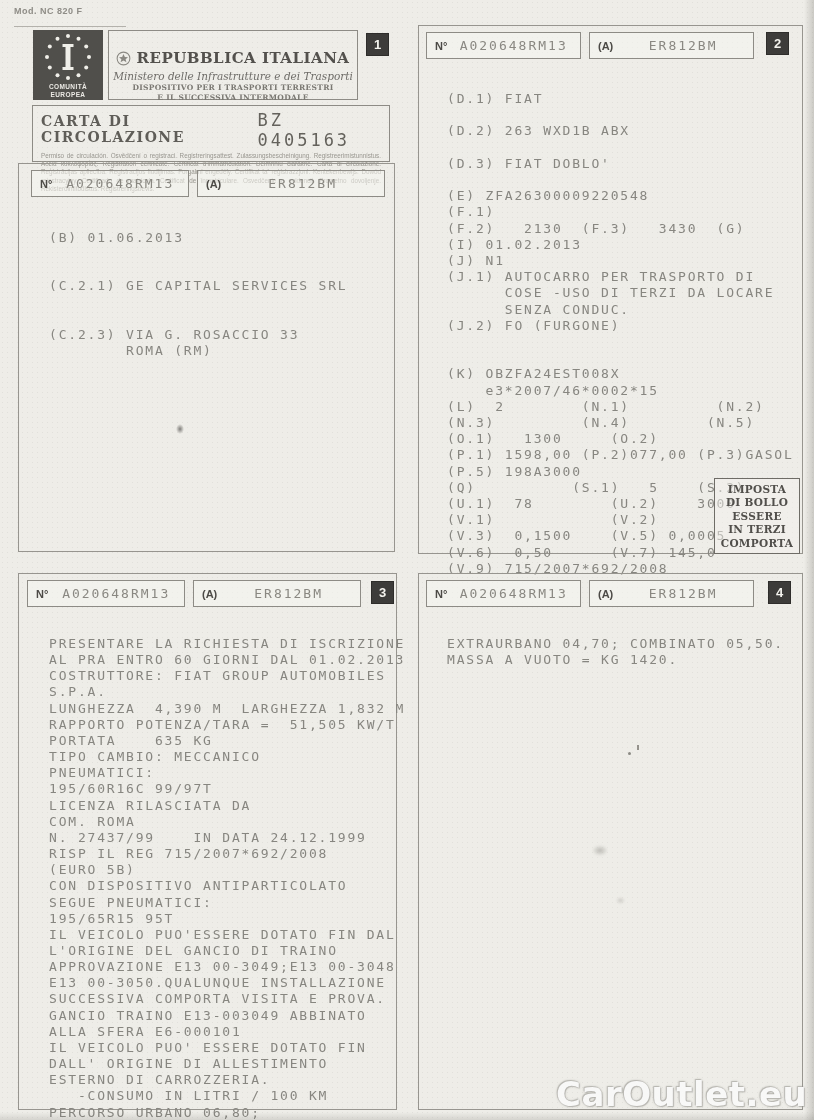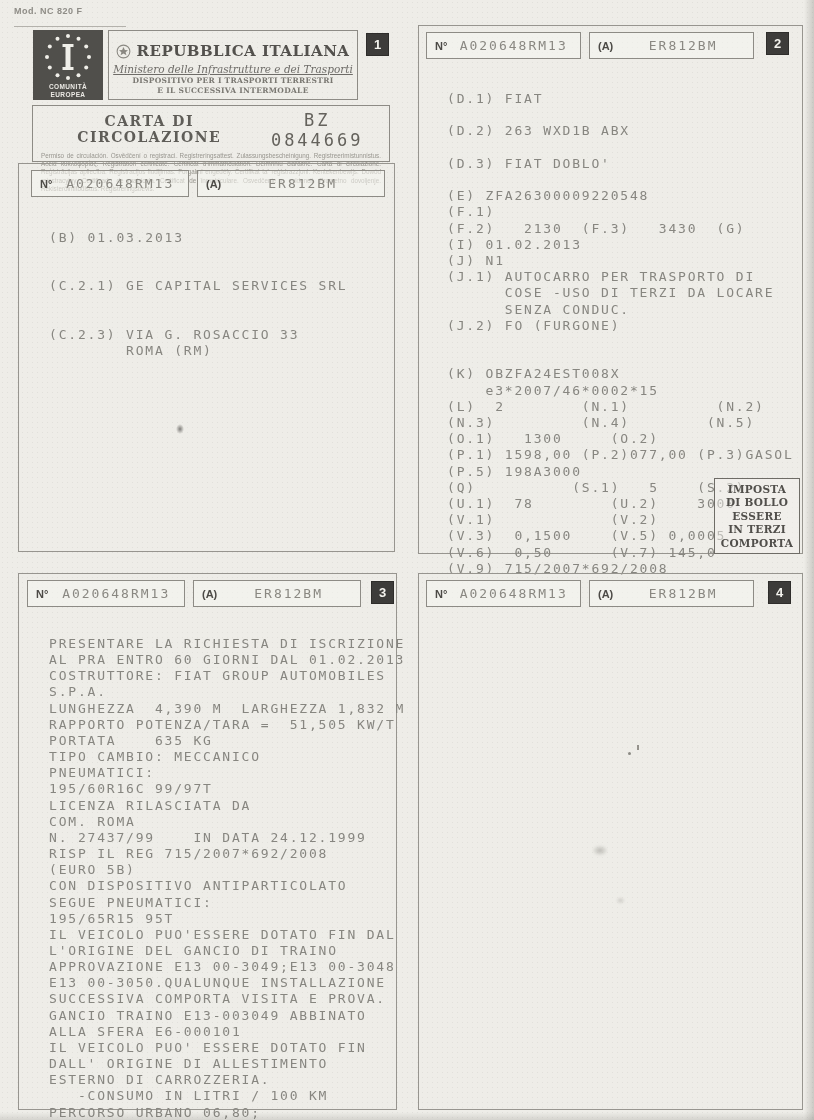--- a/index.html
+++ b/index.html
@@ -25,37 +25,37 @@
   .q4{left:418px;top:573px;width:383px;height:535px;border:1px solid #97958f;}
 
   
   .eu-box{position:absolute;left:15px;top:5px;width:70px;height:70px;background:#504f4b;}
   .eu-box svg{position:absolute;left:3px;top:1px;}
   .eu-text{position:absolute;bottom:2px;width:100%;text-align:center;
     font:bold 6.5px "Liberation Sans",sans-serif;color:#eceae5;line-height:7.5px;letter-spacing:.4px;}
 
   
   .header-box{position:absolute;left:90px;top:5px;width:250px;height:70px;border:1px solid #8d8b85;
-    text-align:center;padding-top:11px;box-sizing:border-box;}
+    text-align:center;padding-top:18px;box-sizing:border-box;}
   .rep-title{display:flex;justify-content:center;align-items:center;gap:5px;
     font:bold 15px "DejaVu Serif",serif;color:#53514d;letter-spacing:.5px;}
-  .ministry{font:italic 10.5px "DejaVu Serif",serif;color:#6e6c68;margin-top:3px;text-decoration:underline;}
+  .ministry{font:italic 10.5px "DejaVu Serif",serif;color:#6e6c68;margin-top:3px;}
   .dept{font:bold 7.5px "DejaVu Serif",serif;color:#7a7872;letter-spacing:.3px;margin-top:1px;}
 
   .badge{position:absolute;width:23px;height:23px;background:#3d3c3a;color:#f4f3ee;
     display:flex;align-items:center;justify-content:center;font:bold 13px "Liberation Sans",sans-serif;
     box-shadow:0 0 0 1px #2e2d2b inset;}
   .b1{left:348px;top:8px;}
   .b2{left:347px;top:6px;}
   .b3{left:352px;top:7px;}
   .b4{left:349px;top:7px;}
 
   
   .carta-box{position:absolute;left:14px;top:80px;width:358px;height:57px;border:1px solid #8d8b85;box-sizing:border-box;}
-  .carta-row{display:flex;justify-content:space-between;align-items:baseline;padding:4px 12px 0 8px;text-align:center;}
+  .carta-row{display:flex;justify-content:space-between;align-items:baseline;padding:4px 12px 0 8px;}
   .carta-title{font:bold 14px "DejaVu Serif",serif;color:#5f5d58;letter-spacing:1.5px;}
   .carta-serial{font:17px "DejaVu Sans Mono",monospace;color:#64625c;letter-spacing:3px;}
   .langs{padding:2px 8px 0 8px;font:6.3px "Liberation Sans",sans-serif;color:#98968f;
     line-height:8.2px;text-align:justify;filter:blur(0.2px);}
 
   
   .field-box{position:absolute;left:0;top:138px;width:377px;height:389px;border:1px solid #97958f;box-sizing:border-box;}
   .id-box{position:absolute;height:27px;border:1px solid #8d8b85;background:rgba(246,245,240,0.55);
     display:flex;align-items:center;box-sizing:border-box;}
   .id-label{font:bold 11px "Liberation Sans",sans-serif;color:#4c4a46;margin-left:8px;}
@@ -134,35 +134,35 @@
       <div class="ministry">Ministero delle Infrastrutture e dei Trasporti</div>
       <div class="dept">DISPOSITIVO PER I TRASPORTI TERRESTRI</div>
       <div class="dept">E IL SUCCESSIVA INTERMODALE</div>
     </div>
 
     <div class="badge b1">1</div>
 
     <div class="carta-box">
       <div class="carta-row">
         <span class="carta-title">CARTA DI CIRCOLAZIONE</span>
-        <span class="carta-serial">BZ 0844669</span>
+        <span class="carta-serial">BZ 0405163</span>
       </div>
       <div class="langs">Permiso de circulación. Osvědčení o registraci. Registreringsattest. Zulassungsbescheinigung. Registreerimistunnistus. Άδεια κυκλοφορίας. Registration certificate. Certificat d'immatriculation. Deimhniú cláraithe. Carta di circolazione. Reģistrācijas apliecība. Registracijos liudijimas. Forgalmi engedély. Ċertifikat ta' reġistrazzjoni. Kentekenbewijs. Dowód rejestracyjny. Certificado de matrícula. Certificat de înmatriculare. Osvedčenie o evidencii. Prometno dovoljenje. Rekisteröintitodistus. Registreringsbevis.</div>
     </div>
 
     <div class="field-box">
       <div class="id-box" style="left:12px;top:6px;width:158px;">
         <span class="id-label">N°</span>
         <span class="id-value">A020648RM13</span>
       </div>
       <div class="id-box" style="left:178px;top:6px;width:188px;">
         <span class="id-label">(A)</span>
         <span class="id-value">ER812BM</span>
       </div>
-      <pre class="lines">(B) 01.03.2013
+      <pre class="lines">(B) 01.06.2013
 
 
 (C.2.1) GE CAPITAL SERVICES SRL
 
 
 (C.2.3) VIA G. ROSACCIO 33
         ROMA (RM)</pre>
     </div>
   </section>
 
@@ -261,24 +261,27 @@
   <section class="quad q4">
     <div class="id-box" style="left:7px;top:6px;width:155px;">
       <span class="id-label">N°</span>
       <span class="id-value">A020648RM13</span>
     </div>
     <div class="id-box" style="left:170px;top:6px;width:165px;">
       <span class="id-label">(A)</span>
       <span class="id-value">ER812BM</span>
     </div>
     <div class="badge b4">4</div>
+    <pre class="lines">EXTRAURBANO 04,70; COMBINATO 05,50.
+MASSA A VUOTO = KG 1420.</pre>
   </section>
 
   <div class="speck s1"></div>
   <div class="speck s2"></div>
   <div class="speck s2b"></div>
   <div class="speck s3"></div>
   <div class="speck s4"></div>
 
+  <div class="watermark">CarOutlet.eu</div>
 
   <div class="edge-right"></div>
   <div class="edge-bottom"></div>
 </div>
 
 </body></html>

